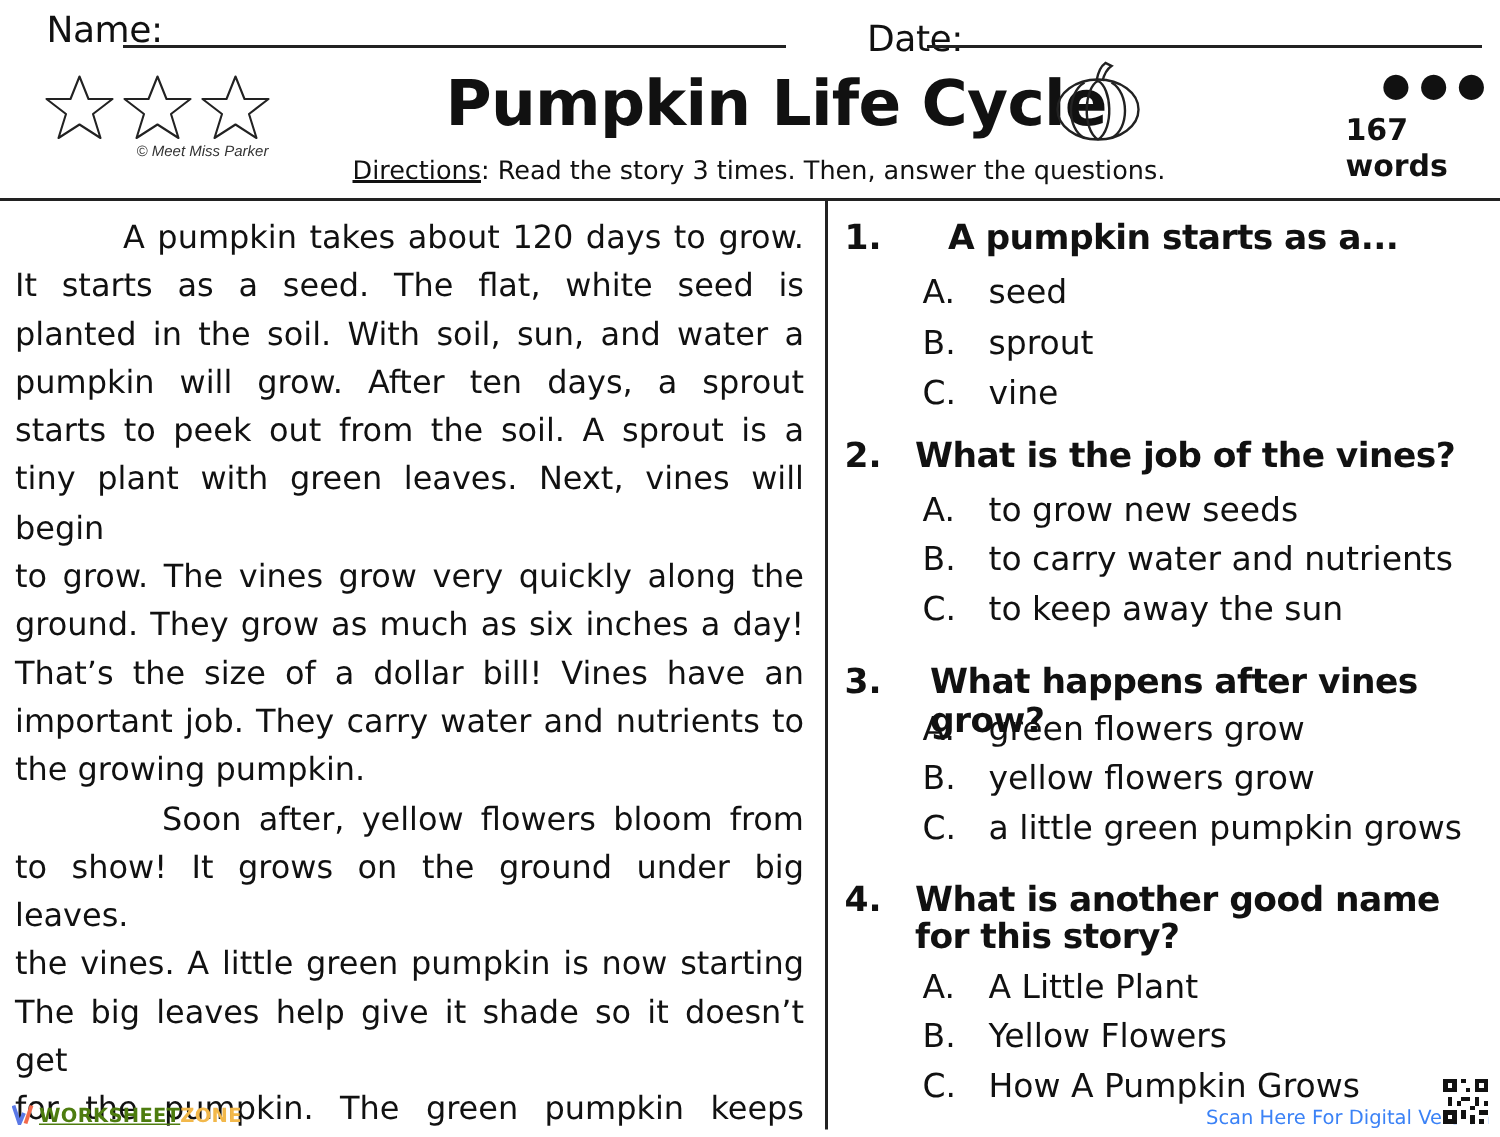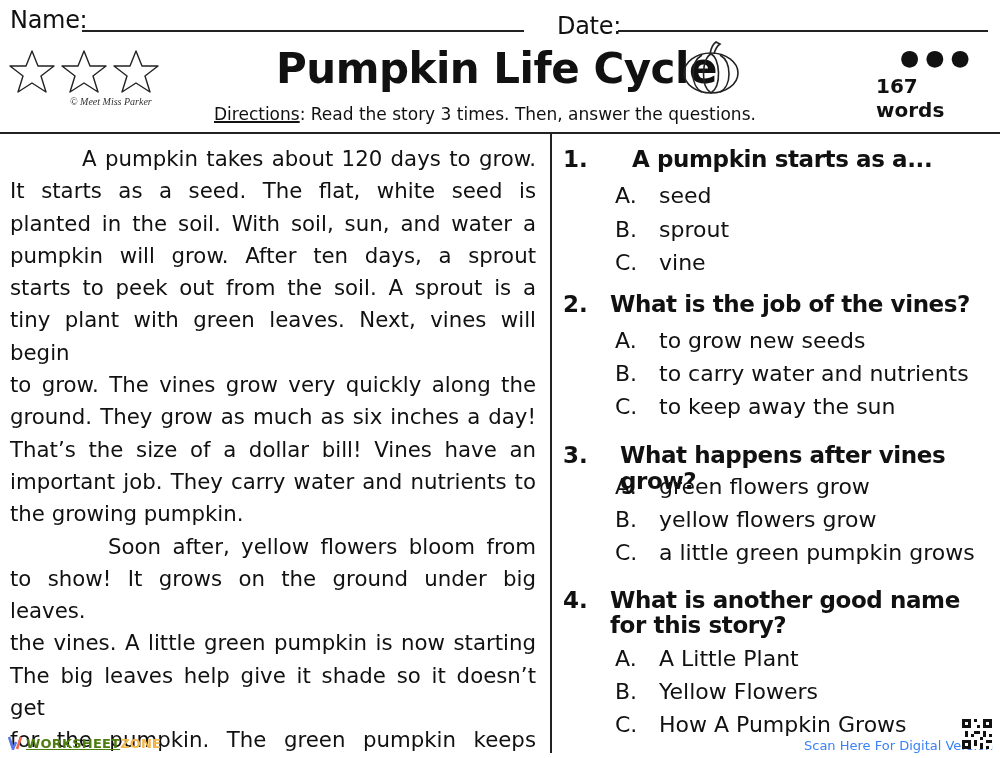--- a/index.html
+++ b/index.html
@@ -1,23 +1,23 @@
 <!DOCTYPE html>
 <html><head>
 <meta charset="utf-8">
 <style>
   html, body { margin:0; padding:0; background:#ffffff; }
   body { width:1000px; height:758px; position:relative; overflow:hidden; color:#111; font-family:"DejaVu Sans", sans-serif; }
-  .abs { position:absolute; }
+  .abs { position:absolute;margin-left:21px; }
   .field-label { font-size:24px; font-weight:400; letter-spacing:-0.3px; }
   .field-line { position:absolute; border-bottom:2px solid #222; }
   .title { font-size:42px; font-weight:700; letter-spacing:-0.5px; }
   .directions { font-size:17px; }
   .directions u { text-decoration:underline; text-decoration-thickness:2px; }
-  .copyright { font-size:10px; font-family:Liberation Serif, serif; font-style:italic; color:#333; }
+  .copyright { font-size:10px; font-family:Liberation Sans, sans-serif; font-style:italic; color:#333; }
   .wc { font-size:20px; font-weight:700; text-align:left; }
   .dots { font-size:22px; letter-spacing:6px; font-weight:700; text-align:center; line-height:16px; }
   .hrule { position:absolute; left:0; top:132px; width:1000px; border-top:2px solid #222; }
   .vrule { position:absolute; left:550px; top:133px; height:620px; border-left:2px solid #222; }
   .story { position:absolute; left:10px; top:143px; width:526px; font-size:21.3px; line-height:32.3px; text-align:justify; text-align-last:left; }
   .story .line { display:block; text-align:justify; text-align-last:justify; }
   .story .line.last { text-align-last:left; }
   .q { position:absolute; left:563px; width:432px; }
   .qnum { position:absolute; left:0; font-size:23px; font-weight:700; }
   .qtext { position:absolute; left:47px; font-size:23px; font-weight:700; letter-spacing:-0.4px; line-height:26px; }

